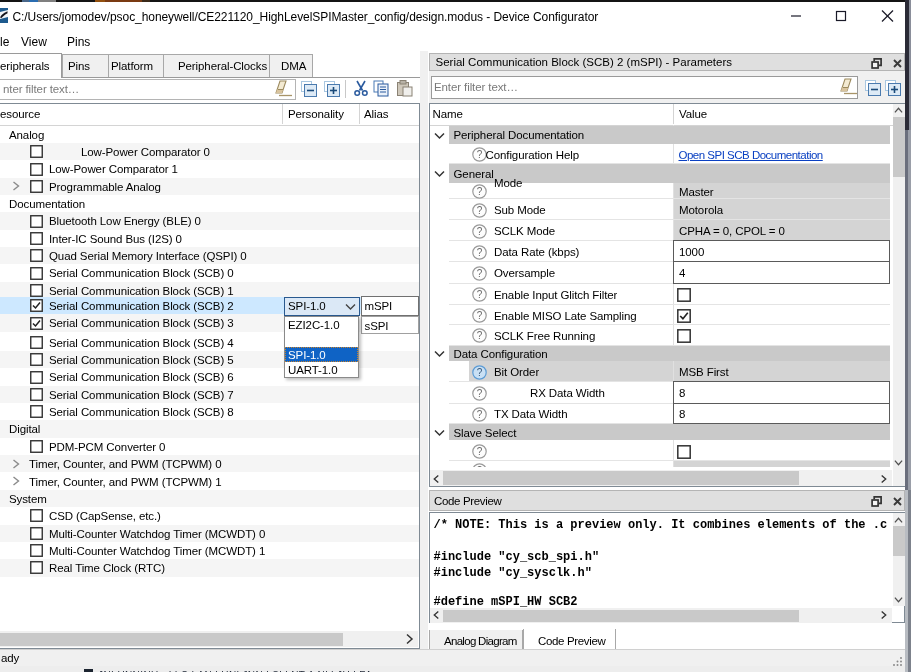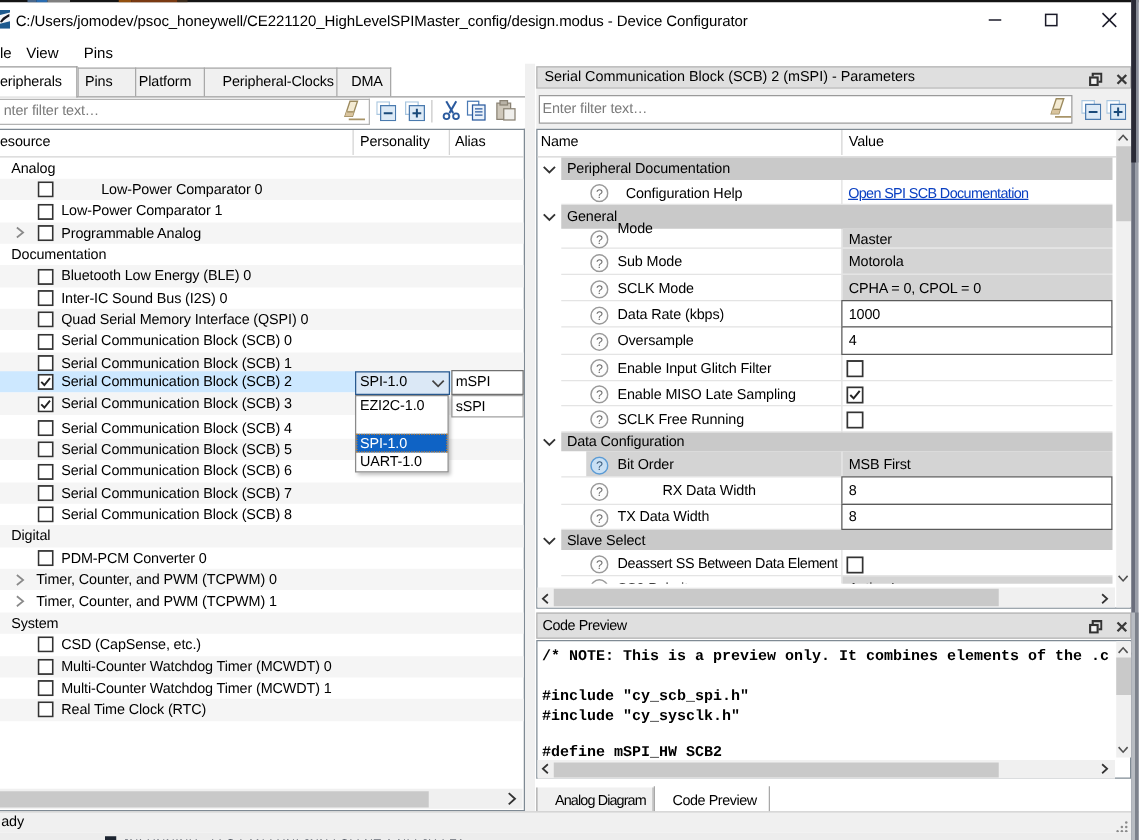--- a/index.html
+++ b/index.html
@@ -262,21 +262,21 @@
 <div class="a" style="left:19.00px;top:0.45px;width:441.5px;height:17.799999999999994px;background:#c9c9c9;"></div>
 <svg class="a" style="left:4px;top:6.25px" width="11" height="8" viewBox="0 0 11 8">
       <path d="M1 1.5 L5.5 6 L10 1.5" fill="none" stroke="#333" stroke-width="1.5"></path>
     </svg>
 <div class="t" style="left:24.00px;top:3.05px;">Peripheral Documentation</div>
 <div class="a" style="left:19.00px;top:37.85px;width:441.5px;height:1px;background:#e4e4e4;"></div>
 <svg class="a" style="left:42px;top:21.75px" width="15" height="15" viewBox="0 0 15 15">
 <circle cx="7.5" cy="7.5" r="6.7" fill="#fdfdfd" stroke="#9a9a9a" stroke-width="1.2"></circle>
 <text x="7.5" y="11" font-family="Liberation Sans" font-size="10" fill="#6a6a6a" text-anchor="middle">?</text>
     </svg>
-<div class="t" style="left:71px;top:22.25px;max-width:178.0px;overflow:hidden;">Configuration Help</div>
+<div class="t" style="left:56px;top:22.25px;max-width:178.0px;overflow:hidden;">Configuration Help</div>
 <div class="t" style="left:249.00px;top:22.25px;"><span style="color:#0a40c2;text-decoration:underline;letter-spacing:-0.5px;">Open SPI SCB Documentation</span></div>
 <div class="a" style="left:19.00px;top:38.85px;width:441.5px;height:18.399999999999988px;background:#c9c9c9;"></div>
 <svg class="a" style="left:4px;top:44.95px" width="11" height="8" viewBox="0 0 11 8">
       <path d="M1 1.5 L5.5 6 L10 1.5" fill="none" stroke="#333" stroke-width="1.5"></path>
     </svg>
 <div class="t" style="left:24.00px;top:41.75px;">General</div>
 <div class="a" style="left:19.00px;top:73.05px;width:441.5px;height:1px;background:#e4e4e4;"></div>
 <svg class="a" style="left:42px;top:58.85px" width="15" height="15" viewBox="0 0 15 15">
 <circle cx="7.5" cy="7.5" r="6.7" fill="#fdfdfd" stroke="#9a9a9a" stroke-width="1.2"></circle>
 <text x="7.5" y="11" font-family="Liberation Sans" font-size="10" fill="#6a6a6a" text-anchor="middle">?</text>
@@ -377,21 +377,20 @@
 <div class="a" style="left:19.00px;top:298.55px;width:441.5px;height:15.899999999999988px;background:#c9c9c9;"></div>
 <svg class="a" style="left:4px;top:303.40px" width="11" height="8" viewBox="0 0 11 8">
       <path d="M1 1.5 L5.5 6 L10 1.5" fill="none" stroke="#333" stroke-width="1.5"></path>
     </svg>
 <div class="t" style="left:24.00px;top:300.20px;">Slave Select</div>
 <div class="a" style="left:19.00px;top:334.55px;width:441.5px;height:1px;background:#e4e4e4;"></div>
 <svg class="a" style="left:42px;top:318.20px" width="15" height="15" viewBox="0 0 15 15">
 <circle cx="7.5" cy="7.5" r="6.7" fill="#fdfdfd" stroke="#9a9a9a" stroke-width="1.2"></circle>
 <text x="7.5" y="11" font-family="Liberation Sans" font-size="10" fill="#6a6a6a" text-anchor="middle">?</text>
     </svg>
-<div class="t" style="left:64.50px;top:318.70px;max-width:178.0px;overflow:hidden;letter-spacing:-0.28px;">Deassert SS Between Data Element</div>
 <svg class="a" style="left:247.0px;top:319.20px" width="14" height="14" viewBox="0 0 13 13">
       <rect x="0.75" y="0.75" width="11.5" height="11.5" fill="#fff" stroke="#333" stroke-width="1.4"></rect>
     </svg>
 
 <svg class="a" style="left:42px;top:337.85px" width="15" height="15" viewBox="0 0 15 15">
 <circle cx="7.5" cy="7.5" r="6.7" fill="#fdfdfd" stroke="#9a9a9a" stroke-width="1.2"></circle>
 <text x="7.5" y="11" font-family="Liberation Sans" font-size="10" fill="#6a6a6a" text-anchor="middle">?</text>
     </svg>
 <div class="t" style="left:64.50px;top:338.35px;max-width:178.0px;overflow:hidden;">SS0 Polarity</div>
 <div class="a" style="left:244.00px;top:335.55px;width:216.5px;height:18.0px;background:#d4d4d4;"></div>

